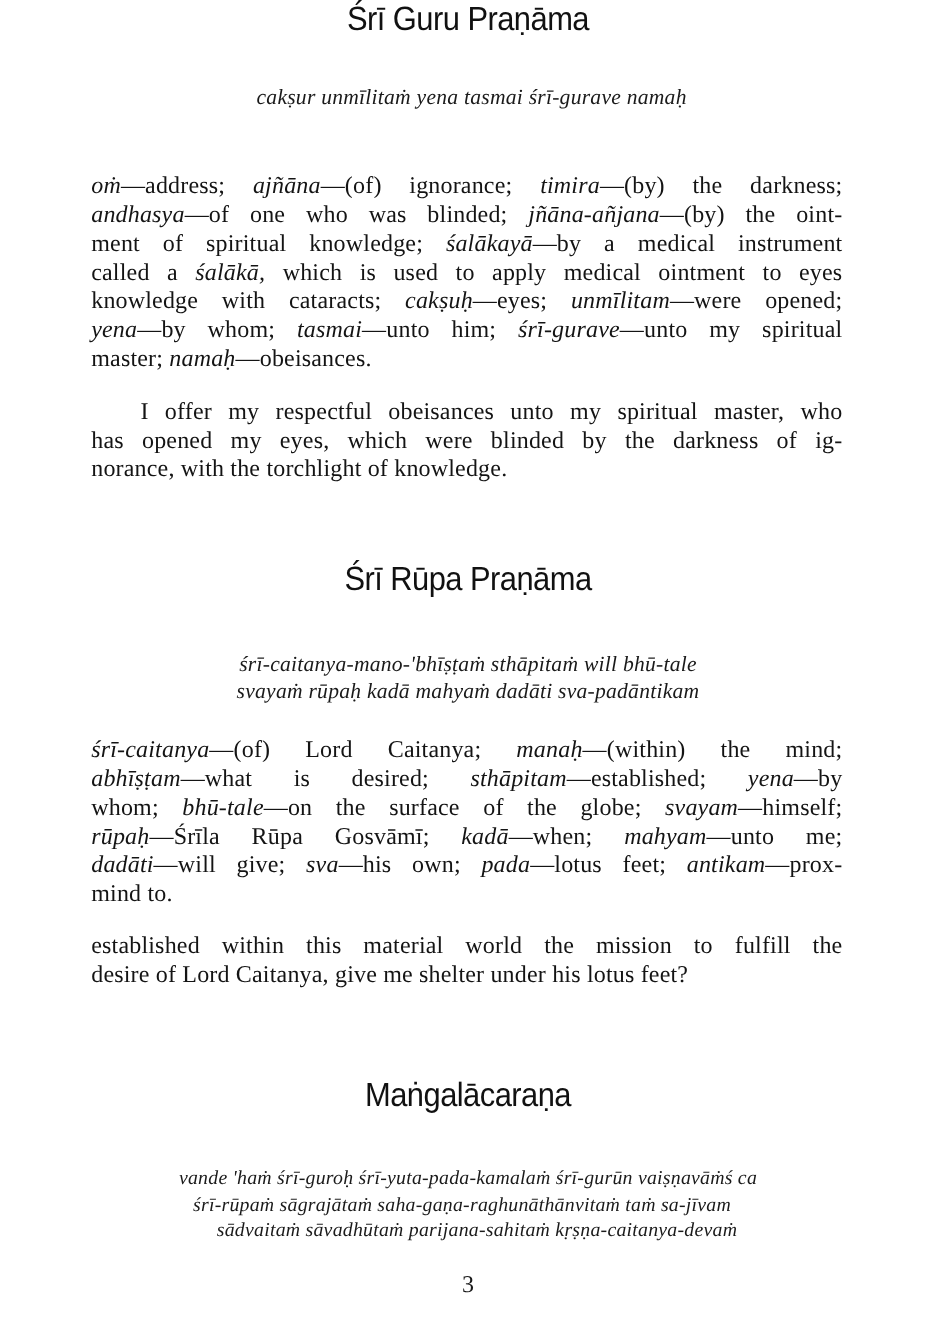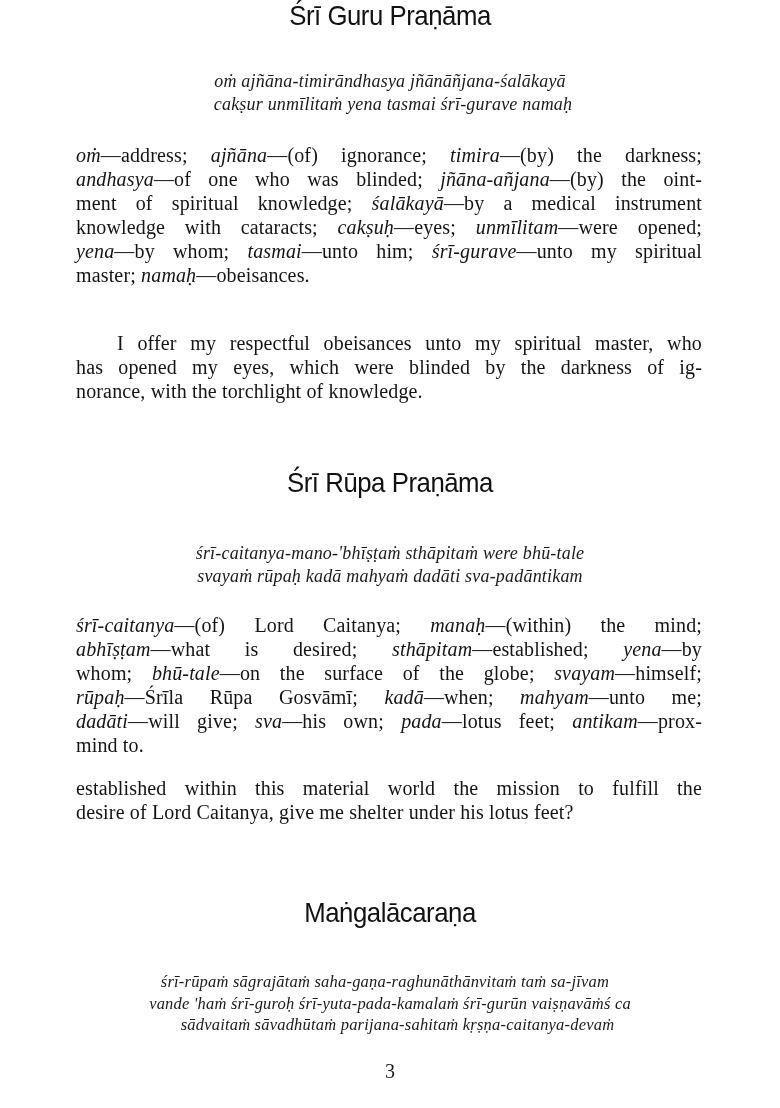--- a/index.html
+++ b/index.html
@@ -73,61 +73,61 @@
       font-size: 20px;
       color: #1a1a1a;
     }
   </style>
 </head>
 <body>
 
 <h1 class="heading" style="top:0px;">Śrī Guru Praṇāma</h1>
 
 <div class="verse" style="top:70px;">
-  <span class="line">oṁ ajñāna-timirāndhasya jñānāñjana-śalākayā</span>
   <span class="line" style="padding-left:6px;font-style:italic;">cakṣur unmīlitaṁ yena tasmai śrī-gurave namaḥ</span>
 </div>
 
 <div class="para" style="top:143px;">
     <span class="line"><i>oṁ</i><span>—address; </span><i>ajñāna</i><span>—(of) ignorance; </span><i>timira</i><span>—(by) the darkness;</span></span>
     <span class="line"><i>andhasya</i><span>—of one who was blinded; </span><i>jñāna-añjana</i><span>—(by) the oint-</span></span>
     <span class="line"><span>ment of spiritual knowledge; </span><i>śalākayā</i><span>—by a medical instrument</span></span>
+    <span class="line"><span>called a </span><i>śalākā,</i><span> which is used to apply medical ointment to eyes</span></span>
     <span class="line"><span>knowledge with cataracts; </span><i>cakṣuḥ</i><span>—eyes; </span><i>unmīlitam</i><span>—were opened;</span></span>
     <span class="line"><i>yena</i><span>—by whom; </span><i>tasmai</i><span>—unto him; </span><i>śrī-gurave</i><span>—unto my spiritual</span></span>
     <span class="line last"><span>master; </span><i>namaḥ</i><span>—obeisances.</span></span>
   </div>
 
 <div class="para" style="top:331px;">
   <span class="line indent">I offer my respectful obeisances unto my spiritual master, who</span>
   <span class="line">has opened my eyes, which were blinded by the darkness of ig-</span>
   <span class="line last">norance, with the torchlight of knowledge.</span>
 </div>
 
 <h1 class="heading" style="top:467px;">Śrī Rūpa Praṇāma</h1>
 
 <div class="verse" style="top:542px;">
-  <span class="line">śrī-caitanya-mano-'bhīṣṭaṁ sthāpitaṁ were bhū-tale</span>
+  <span class="line">śrī-caitanya-mano-'bhīṣṭaṁ sthāpitaṁ will bhū-tale</span>
   <span class="line">svayaṁ rūpaḥ kadā mahyaṁ dadāti sva-padāntikam</span>
 </div>
 
 <div class="para" style="top:613px;">
     <span class="line"><i>śrī-caitanya</i><span>—(of) Lord Caitanya; </span><i>manaḥ</i><span>—(within) the mind;</span></span>
     <span class="line"><i>abhīṣṭam</i><span>—what is desired; </span><i>sthāpitam</i><span>—established; </span><i>yena</i><span>—by</span></span>
     <span class="line"><span>whom; </span><i>bhū-tale</i><span>—on the surface of the globe; </span><i>svayam</i><span>—himself;</span></span>
     <span class="line"><i>rūpaḥ</i><span>—Śrīla Rūpa Gosvāmī; </span><i>kadā</i><span>—when; </span><i>mahyam</i><span>—unto me;</span></span>
     <span class="line"><i>dadāti</i><span>—will give; </span><i>sva</i><span>—his own; </span><i>pada</i><span>—lotus feet; </span><i>antikam</i><span>—prox-</span></span>
     <span class="line last"><span>mind to.</span></span>
   </div>
 
 <div class="para" style="top:776px;">
   <span class="line">established within this material world the mission to fulfill the</span>
   <span class="line last">desire of Lord Caitanya, give me shelter under his lotus feet?</span>
 </div>
 
 <h1 class="heading" style="top:897px;">Maṅgalācaraṇa</h1>
 
 <div class="verse small" style="top:971px;">
+  <span class="line">vande 'haṁ śrī-guroḥ śrī-yuta-pada-kamalaṁ śrī-gurūn vaiṣṇavāṁś ca</span>
   <span class="line" style="padding-right:10px;">śrī-rūpaṁ sāgrajātaṁ saha-gaṇa-raghunāthānvitaṁ taṁ sa-jīvam</span>
-  <span class="line">vande 'haṁ śrī-guroḥ śrī-yuta-pada-kamalaṁ śrī-gurūn vaiṣṇavāṁś ca</span>
   <span class="line" style="padding-right:20px;padding-left:35px;">sādvaitaṁ sāvadhūtaṁ parijana-sahitaṁ kṛṣṇa-caitanya-devaṁ</span>
 </div>
 
 <div class="page-number">3</div>
 
 </body></html>

